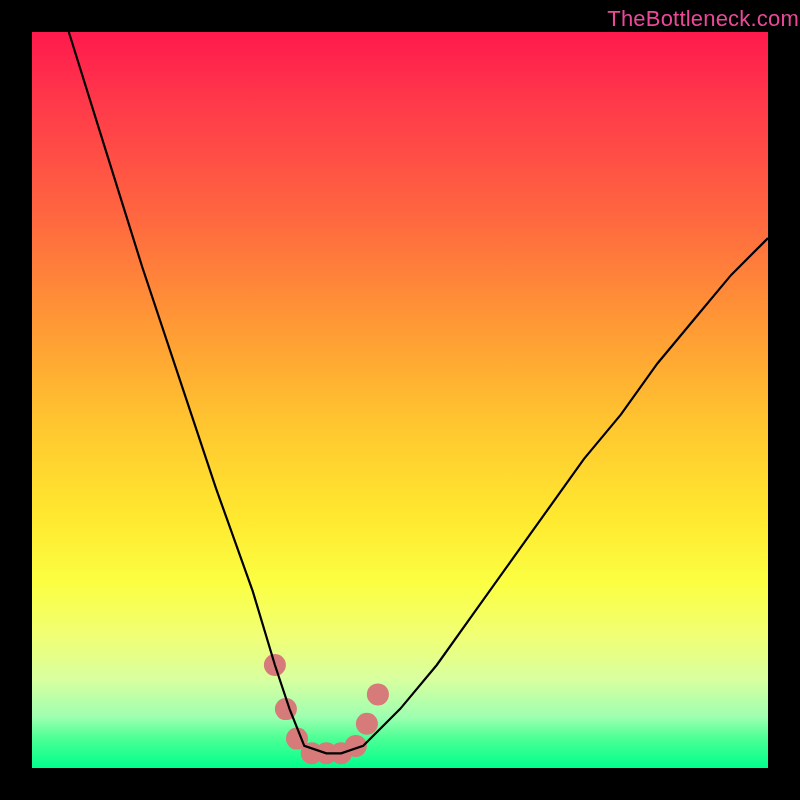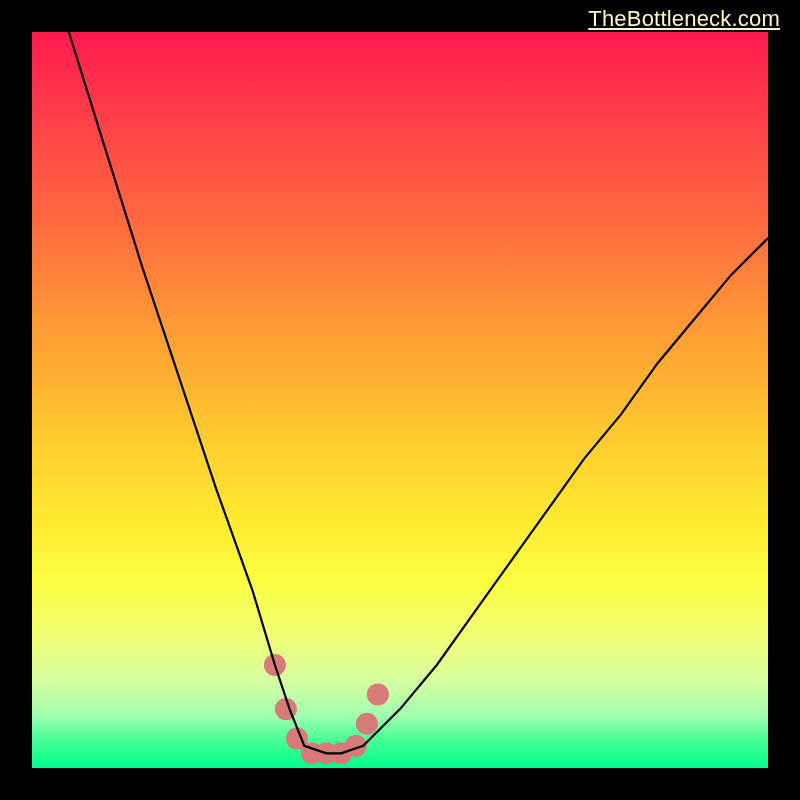--- a/index.html
+++ b/index.html
@@ -46,27 +46,26 @@
   .plot svg {
     position: absolute;
     left: 0;
     top: 0;
     width: 736px;
     height: 736px;
   }
   .watermark {
     position: absolute;
     top: 6px;
-    right: 20px;
-    color: #fef9c3;
+    right: 1px;
+    color: #ec4899;
     font-size: 22px;
     font-family: Arial, sans-serif;
     letter-spacing: 0.2px;
     user-select: none;
-    text-decoration: underline;
   }
 </style>
 </head>
 <body>
 
 <div class="frame">
 
   <div class="plot">
     <svg viewBox="0 0 736 736">
       <g id="hl-group">

